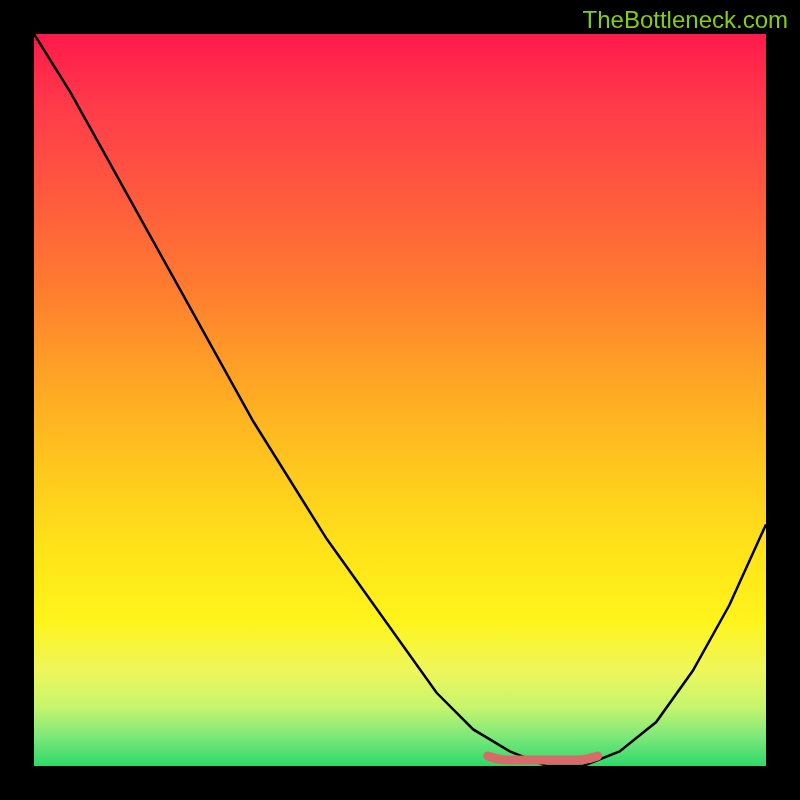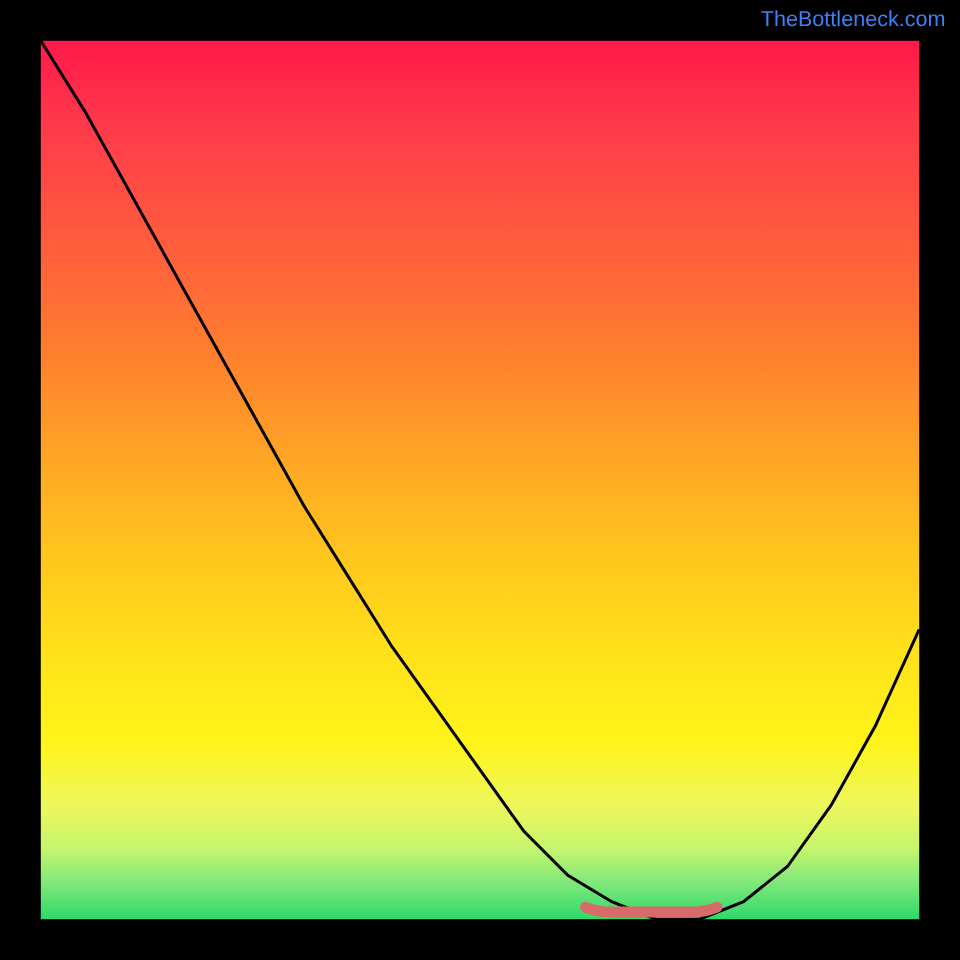--- a/index.html
+++ b/index.html
@@ -8,22 +8,22 @@
     height: 800px;
     background: #000;
     position: relative;
     font-family: Arial, sans-serif;
     overflow: hidden;
   }
   .attribution {
     position: absolute;
     top: 6px;
     right: 12px;
-    color: #3b82f6;
-    font-size: 18px;
+    color: #84cc16;
+    font-size: 24px;
     font-weight: 500;
     z-index: 10;
   }
   .plot-area {
     position: absolute;
     left: 34px;
     top: 34px;
     width: 732px;
     height: 732px;
     background: linear-gradient(to bottom,

